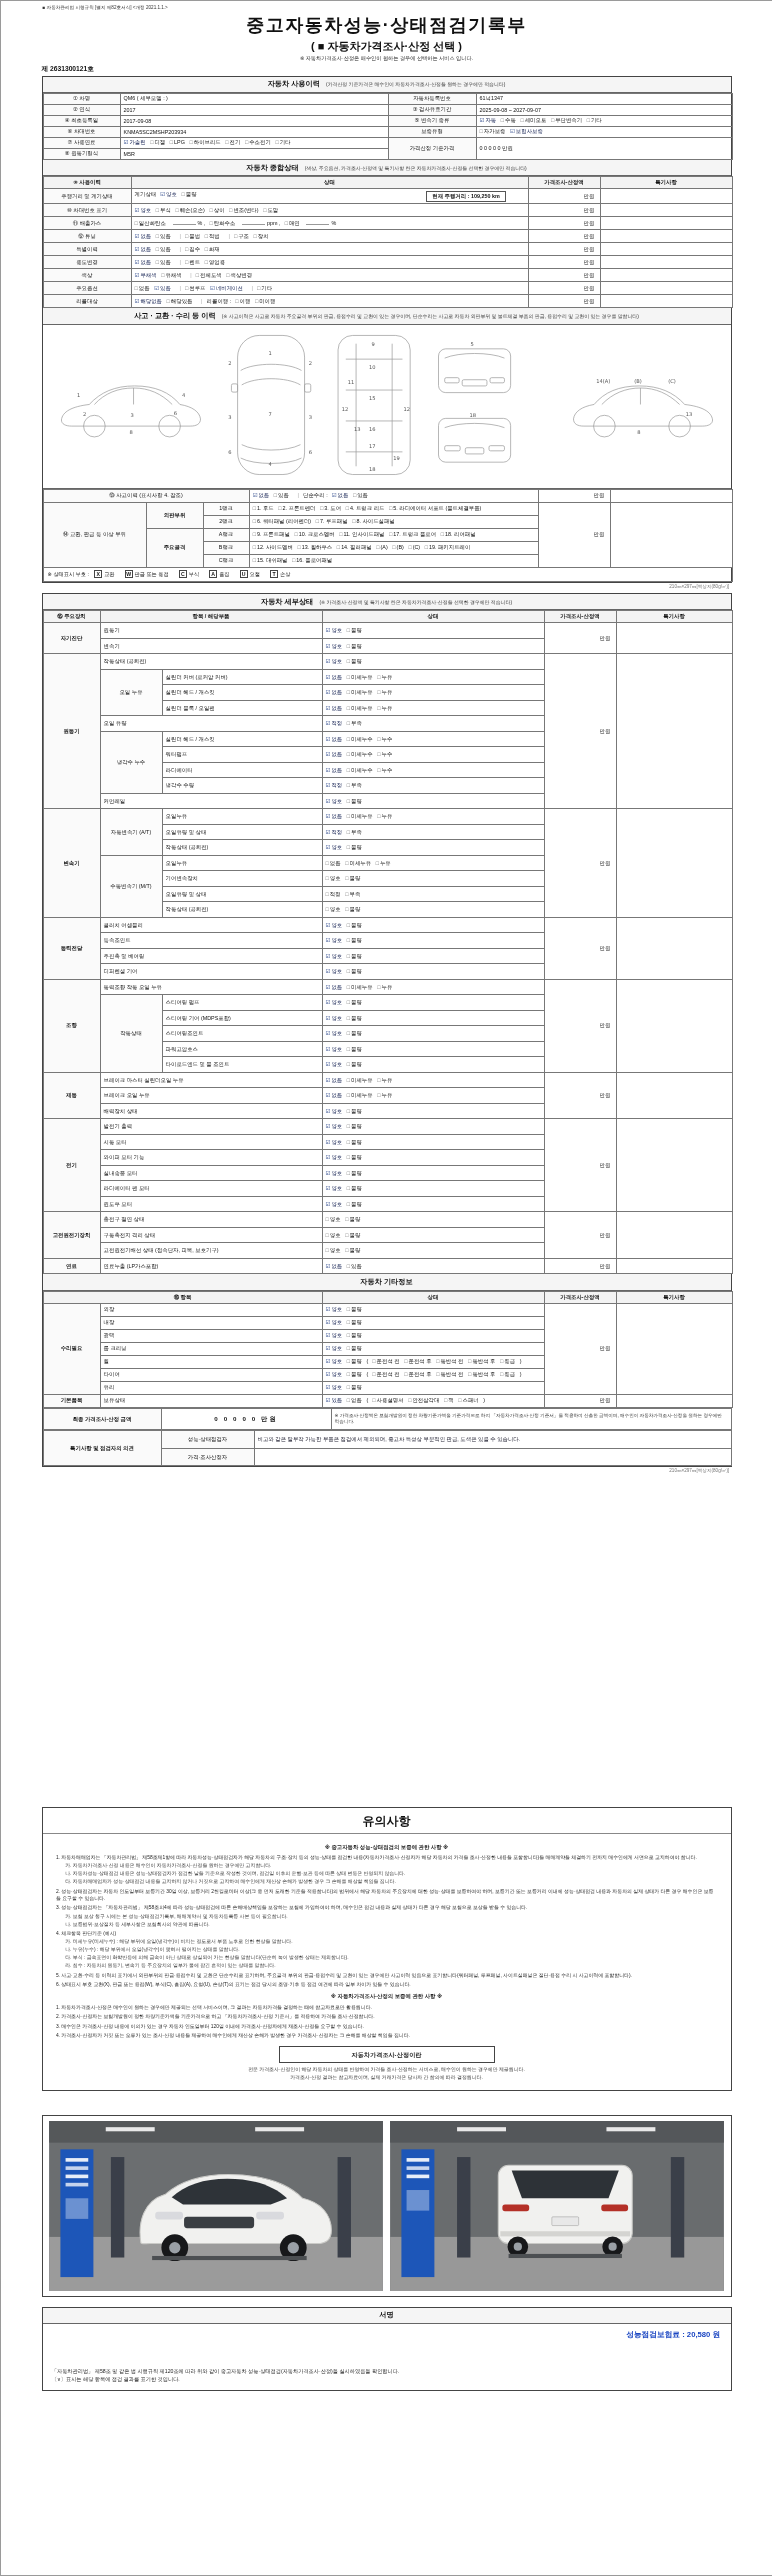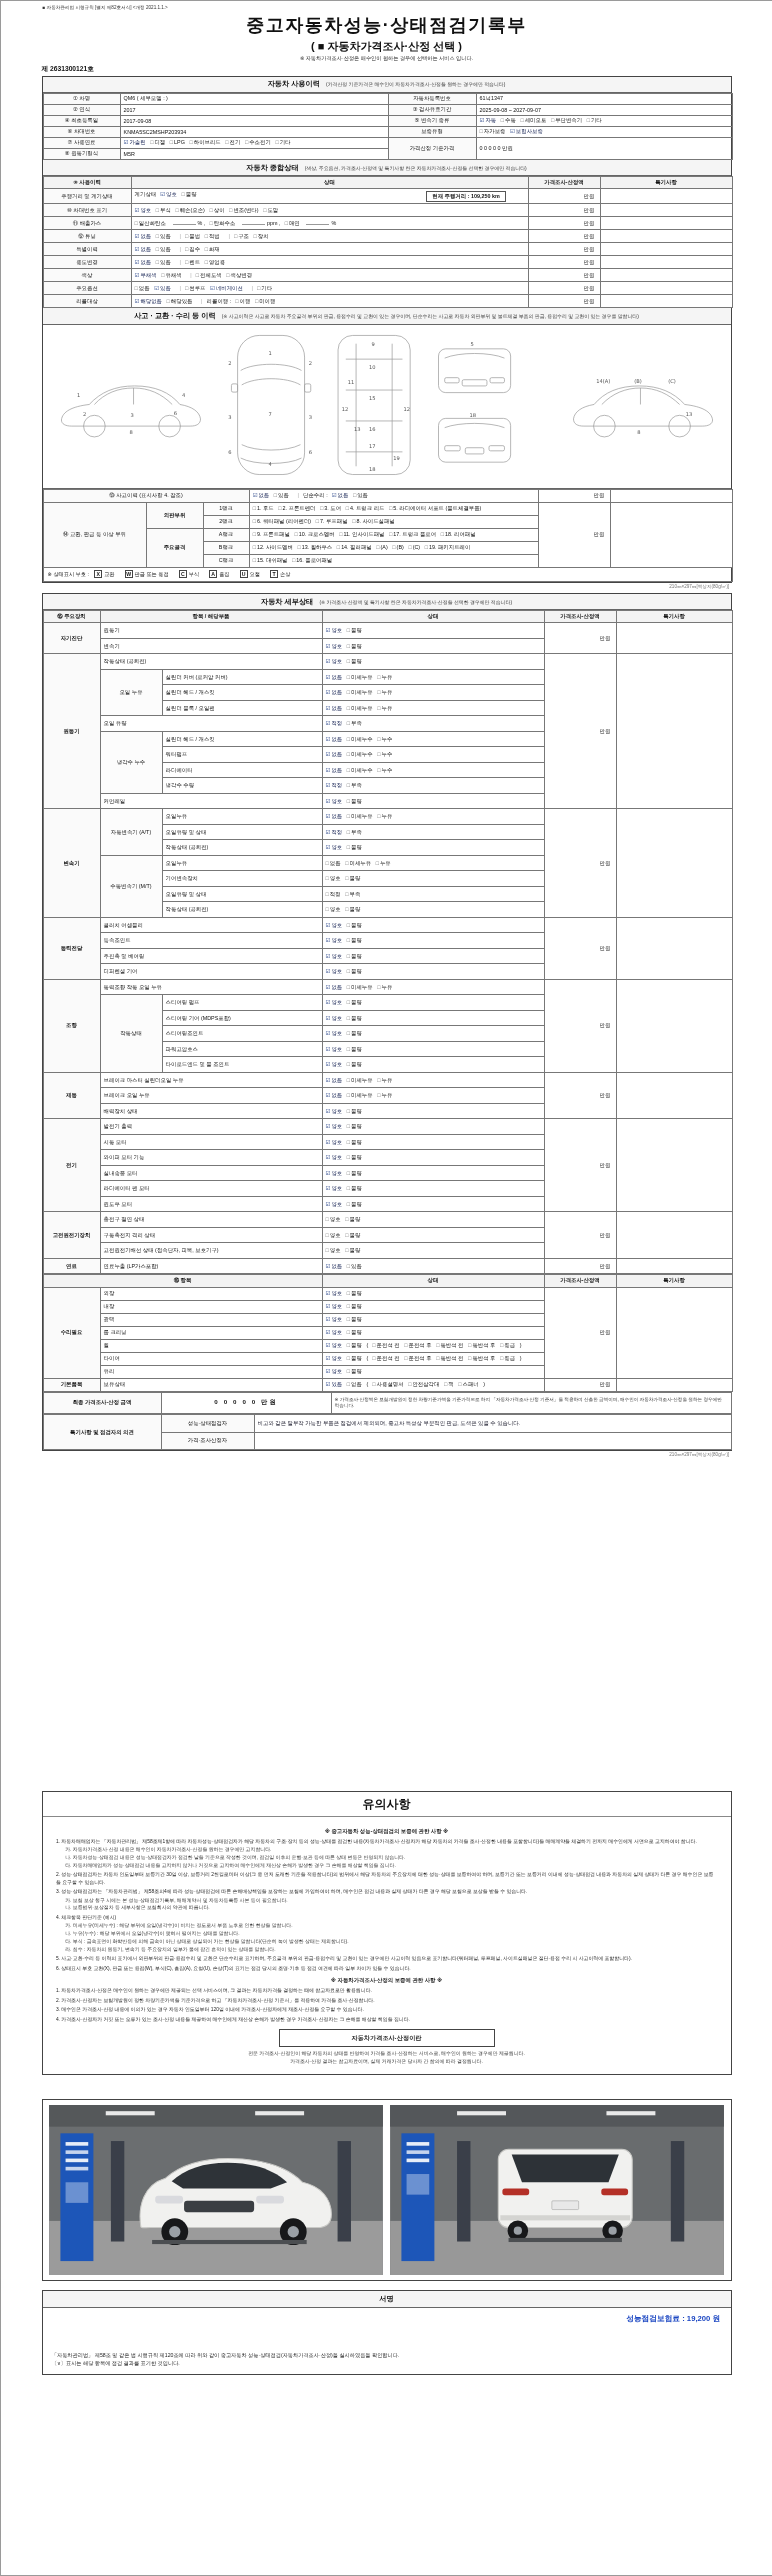--- a/index.html
+++ b/index.html
@@ -554,20 +554,23 @@
             <tr>
               <td class="glbl" rowspan="1">연료</td>
               <td class="val" colspan="2">연료누출 (LP가스포함)</td>
               <td class="val"><span class="cb on"><span class="g">☑</span>없음</span><span class="cb"><span class="g">□</span>있음</span></td>
               <td class="price">만원</td>
               <td class="notecell">&nbsp;</td>
             </tr>
           </tbody>
       </table>
 
+      <div class="sec-head">
+        <span>자동차 기타정보</span>
+      </div>
       <table id="etc-table" class="ct">
         <colgroup>
             <col style="width:57px">
             <col style="width:62px">
             <col style="width:160px">
             <col style="width:222px">
             <col style="width:72px">
             <col style="width:116px">
           </colgroup>
         <tbody>
@@ -749,21 +752,21 @@
 
     <div class="spacer" style="height:8.2px"></div>
 
     <div class="box">
       <div class="sec-head">
         <span>서명</span>
       </div>
       <div class="sign-body">
         <div class="insurance">
           <span>성능점검보험료 :</span>
-          <span>19,200 원</span>
+          <span>20,580 원</span>
         </div>
         <div class="sign-lines">
           <div>「자동차관리법」 제58조 및 같은 법 시행규칙 제120조에 따라 위와 같이 중고자동차 성능·상태점검(자동차가격조사·산정)을 실시하였음을 확인합니다.</div>
           <div>〔∨〕표시는 해당 항목에 점검 결과를 표기한 것입니다.</div>
         </div>
       </div>
     </div>
 
   </div>
 </div>

